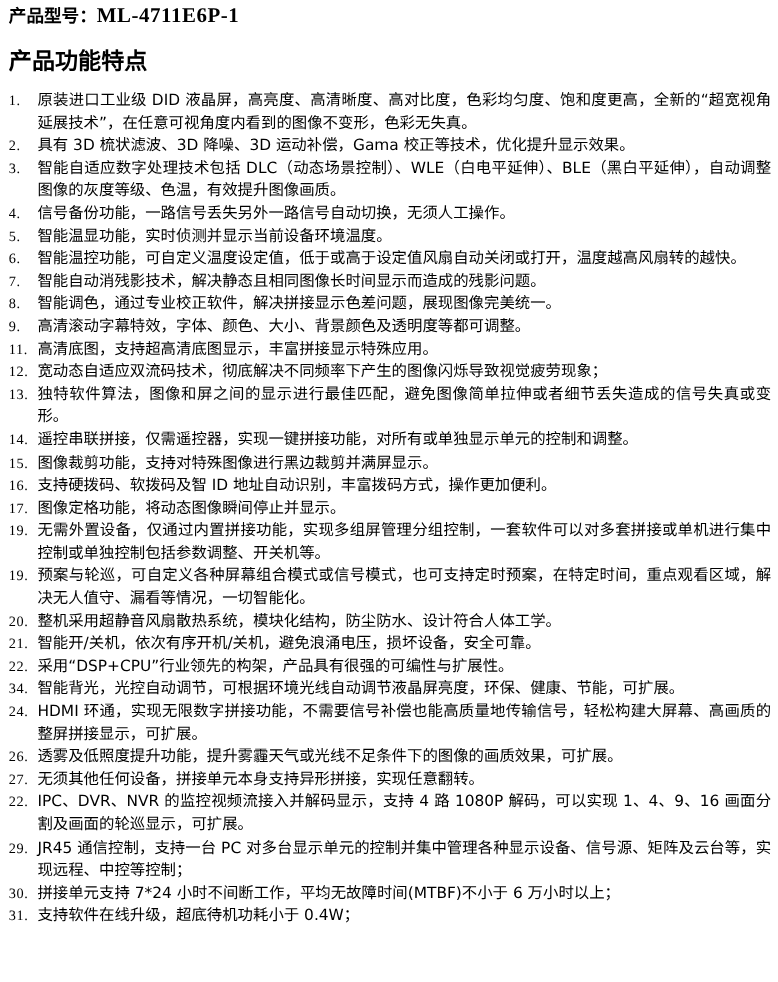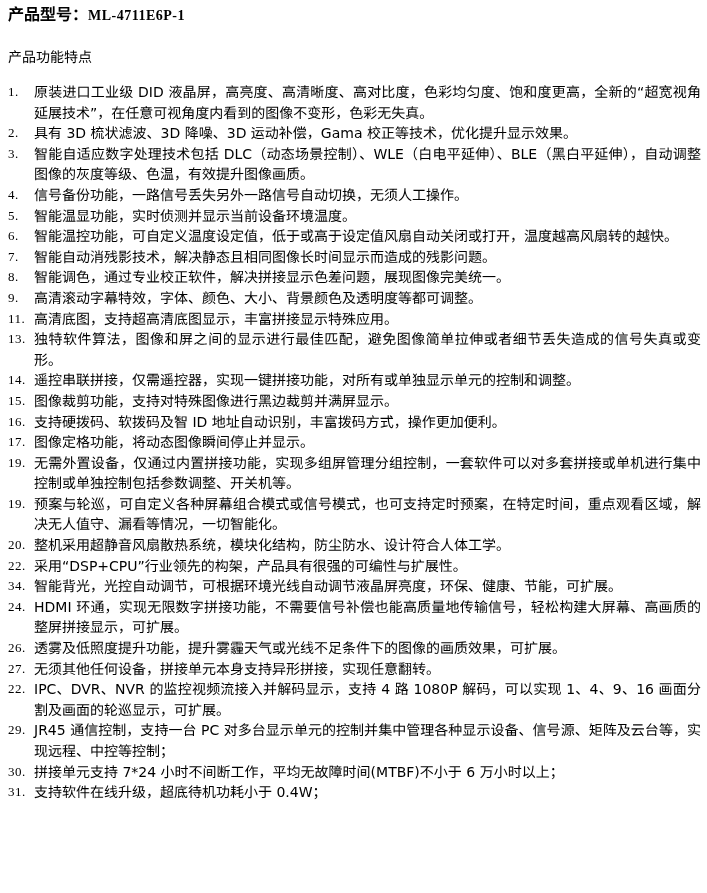--- a/index.html
+++ b/index.html
@@ -19,27 +19,27 @@
     padding: 5px 6px 0 8px;
   }
   .model-title {
     font-size: 16px;
     font-weight: bold;
     line-height: 19px;
     white-space: nowrap;
   }
   .model-title .model-value {
     font-family: "Liberation Serif", "DejaVu Serif", serif;
-    font-size: 14px;
+    font-size: 19px;
     letter-spacing: 0.5px;
   }
   .section-title {
     margin-top: 22px;
-    font-size: 14px;
-    font-weight: normal;
+    font-size: 21px;
+    font-weight: bold;
     line-height: 20px;
   }
   .feature-list {
     margin-top: 15px;
     font-size: 14px;
     line-height: 20.6px;
   }
   .feature-item {
     display: flex;
     align-items: flex-start;
@@ -102,20 +102,24 @@
       </div>
       <div class="feature-item">
         <span class="item-num">9.</span>
         <span class="item-text">高清滚动字幕特效，字体、颜色、大小、背景颜色及透明度等都可调整。</span>
       </div>
       <div class="feature-item">
         <span class="item-num">11.</span>
         <span class="item-text">高清底图，支持超高清底图显示，丰富拼接显示特殊应用。</span>
       </div>
       <div class="feature-item">
+        <span class="item-num">12.</span>
+        <span class="item-text">宽动态自适应双流码技术，彻底解决不同频率下产生的图像闪烁导致视觉疲劳现象；</span>
+      </div>
+      <div class="feature-item">
         <span class="item-num">13.</span>
         <span class="item-text">独特软件算法，图像和屏之间的显示进行最佳匹配，避免图像简单拉伸或者细节丢失造成的信号失真或变形。</span>
       </div>
       <div class="feature-item">
         <span class="item-num">14.</span>
         <span class="item-text">遥控串联拼接，仅需遥控器，实现一键拼接功能，对所有或单独显示单元的控制和调整。</span>
       </div>
       <div class="feature-item">
         <span class="item-num">15.</span>
         <span class="item-text">图像裁剪功能，支持对特殊图像进行黑边裁剪并满屏显示。</span>
@@ -132,20 +136,24 @@
         <span class="item-num">19.</span>
         <span class="item-text">无需外置设备，仅通过内置拼接功能，实现多组屏管理分组控制，一套软件可以对多套拼接或单机进行集中控制或单独控制包括参数调整、开关机等。</span>
       </div>
       <div class="feature-item">
         <span class="item-num">19.</span>
         <span class="item-text">预案与轮巡，可自定义各种屏幕组合模式或信号模式，也可支持定时预案，在特定时间，重点观看区域，解决无人值守、漏看等情况，一切智能化。</span>
       </div>
       <div class="feature-item">
         <span class="item-num">20.</span>
         <span class="item-text">整机采用超静音风扇散热系统，模块化结构，防尘防水、设计符合人体工学。</span>
+      </div>
+      <div class="feature-item">
+        <span class="item-num">21.</span>
+        <span class="item-text">智能开/关机，依次有序开机/关机，避免浪涌电压，损坏设备，安全可靠。</span>
       </div>
       <div class="feature-item">
         <span class="item-num">22.</span>
         <span class="item-text">采用“DSP+CPU”行业领先的构架，产品具有很强的可编性与扩展性。</span>
       </div>
       <div class="feature-item">
         <span class="item-num">34.</span>
         <span class="item-text">智能背光，光控自动调节，可根据环境光线自动调节液晶屏亮度，环保、健康、节能，可扩展。</span>
       </div>
       <div class="feature-item">

